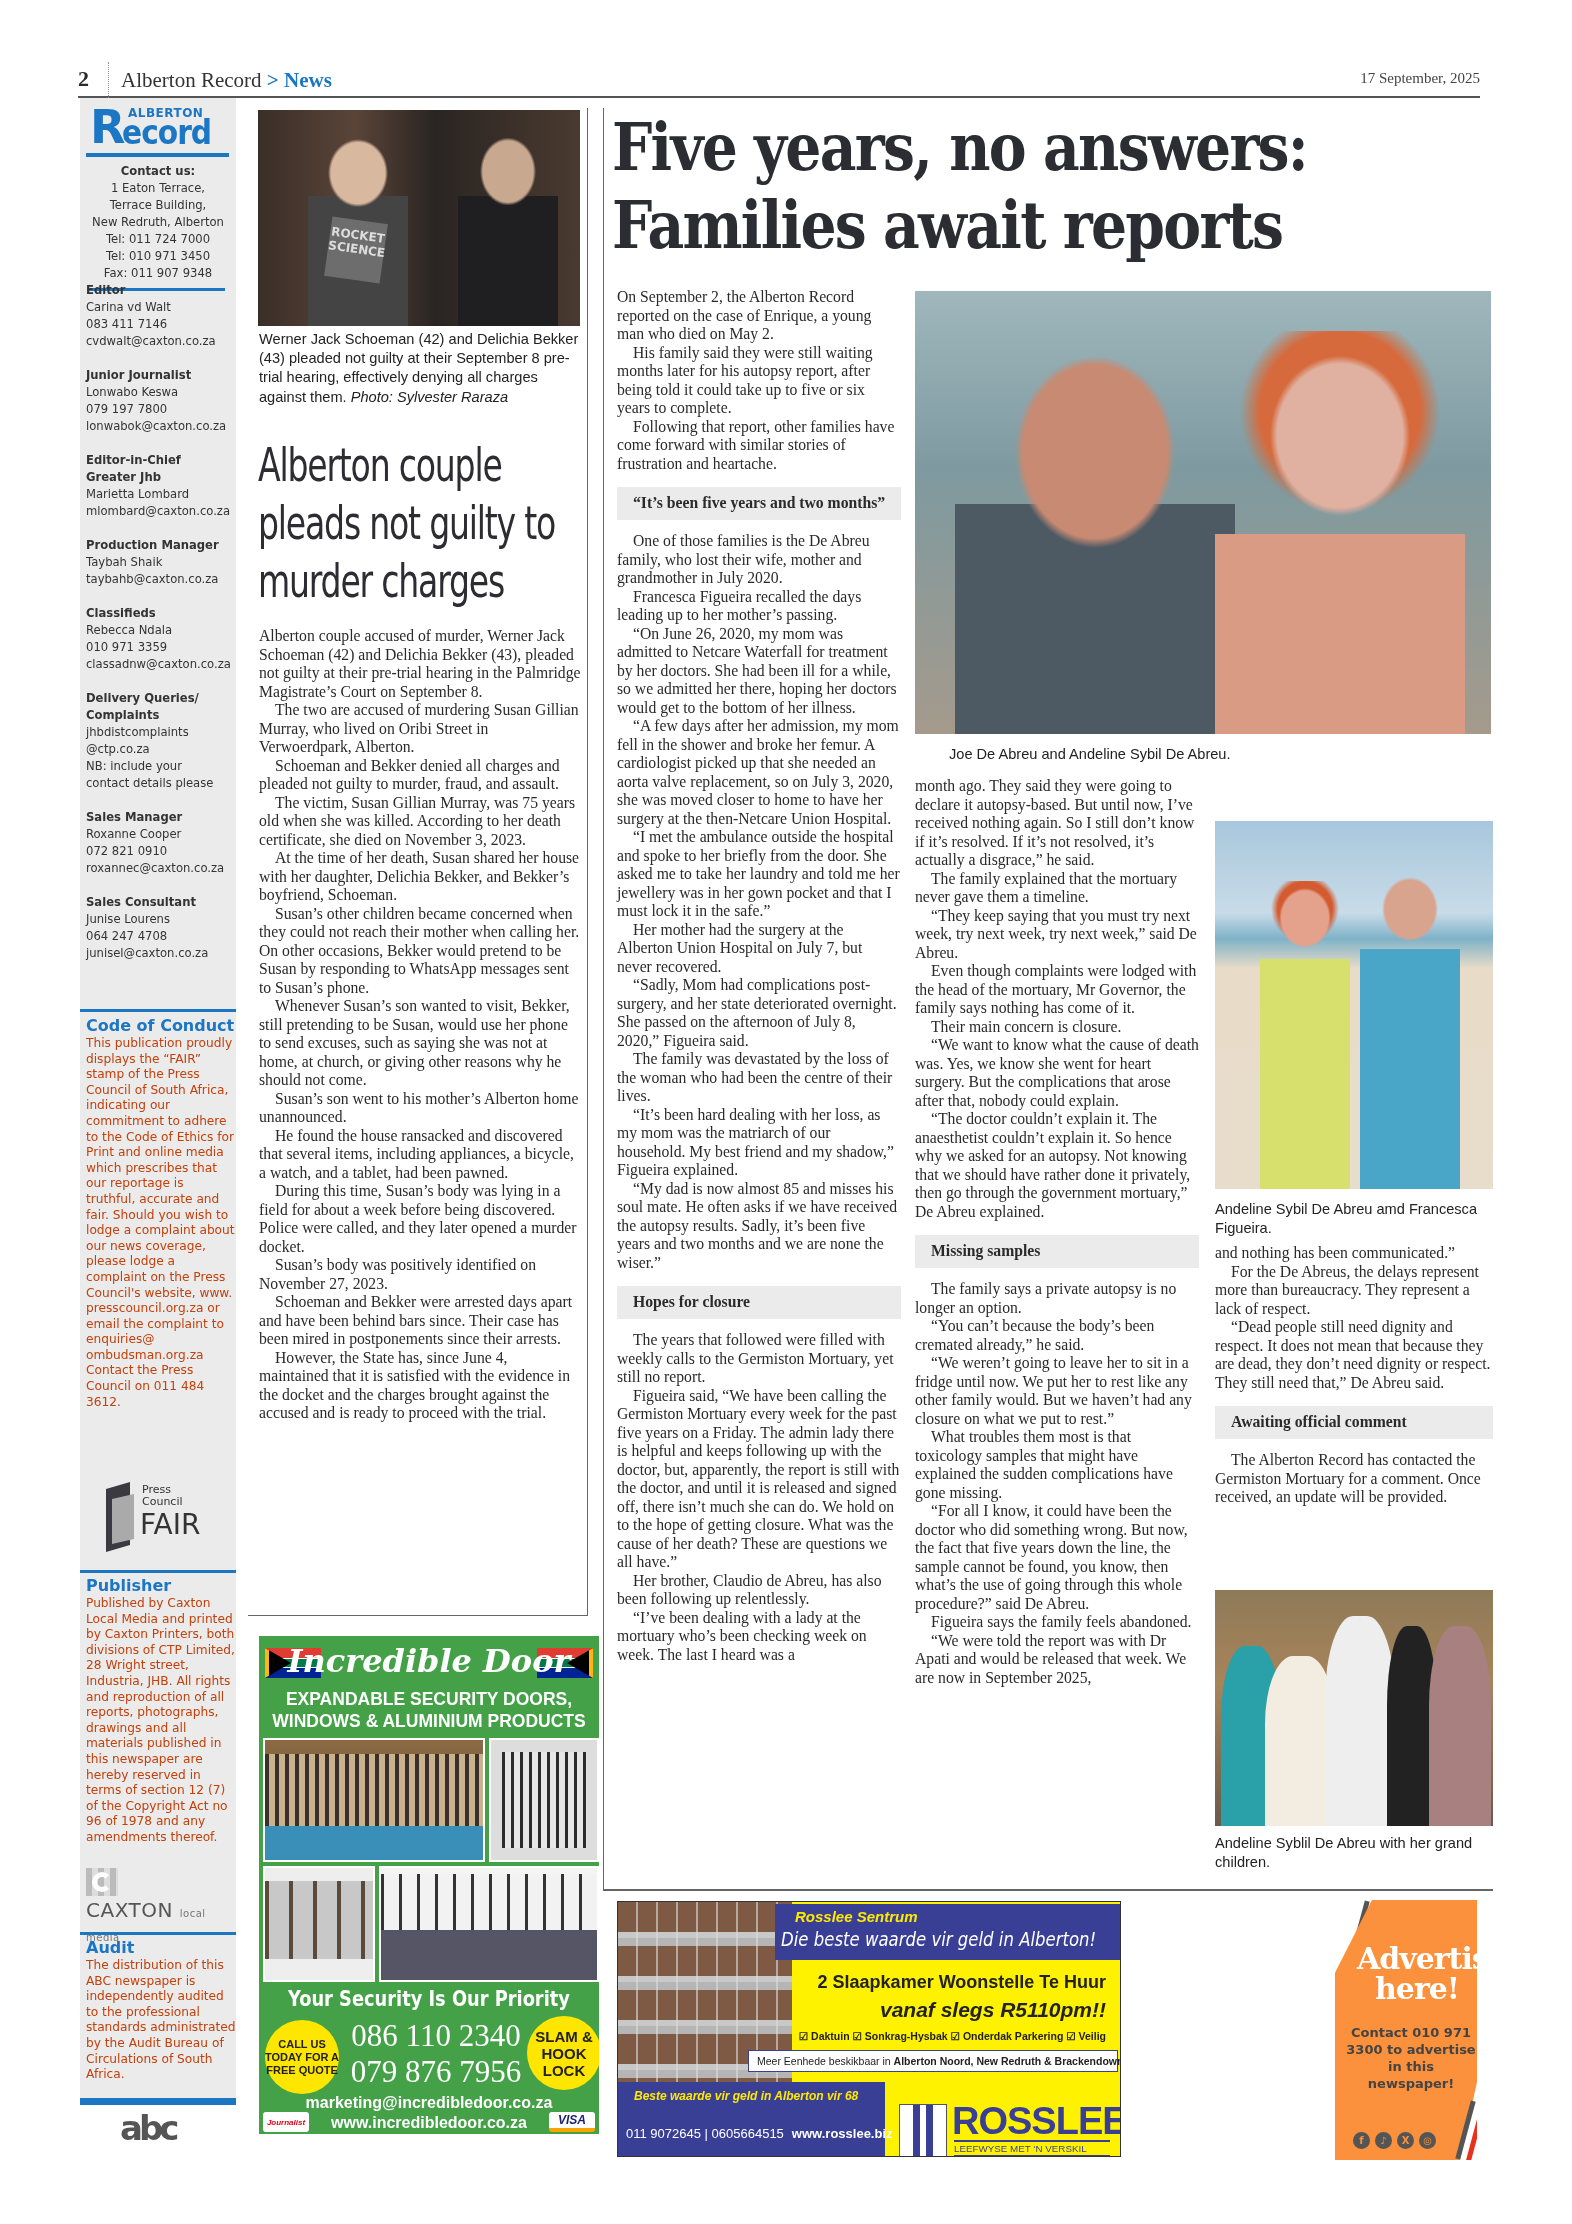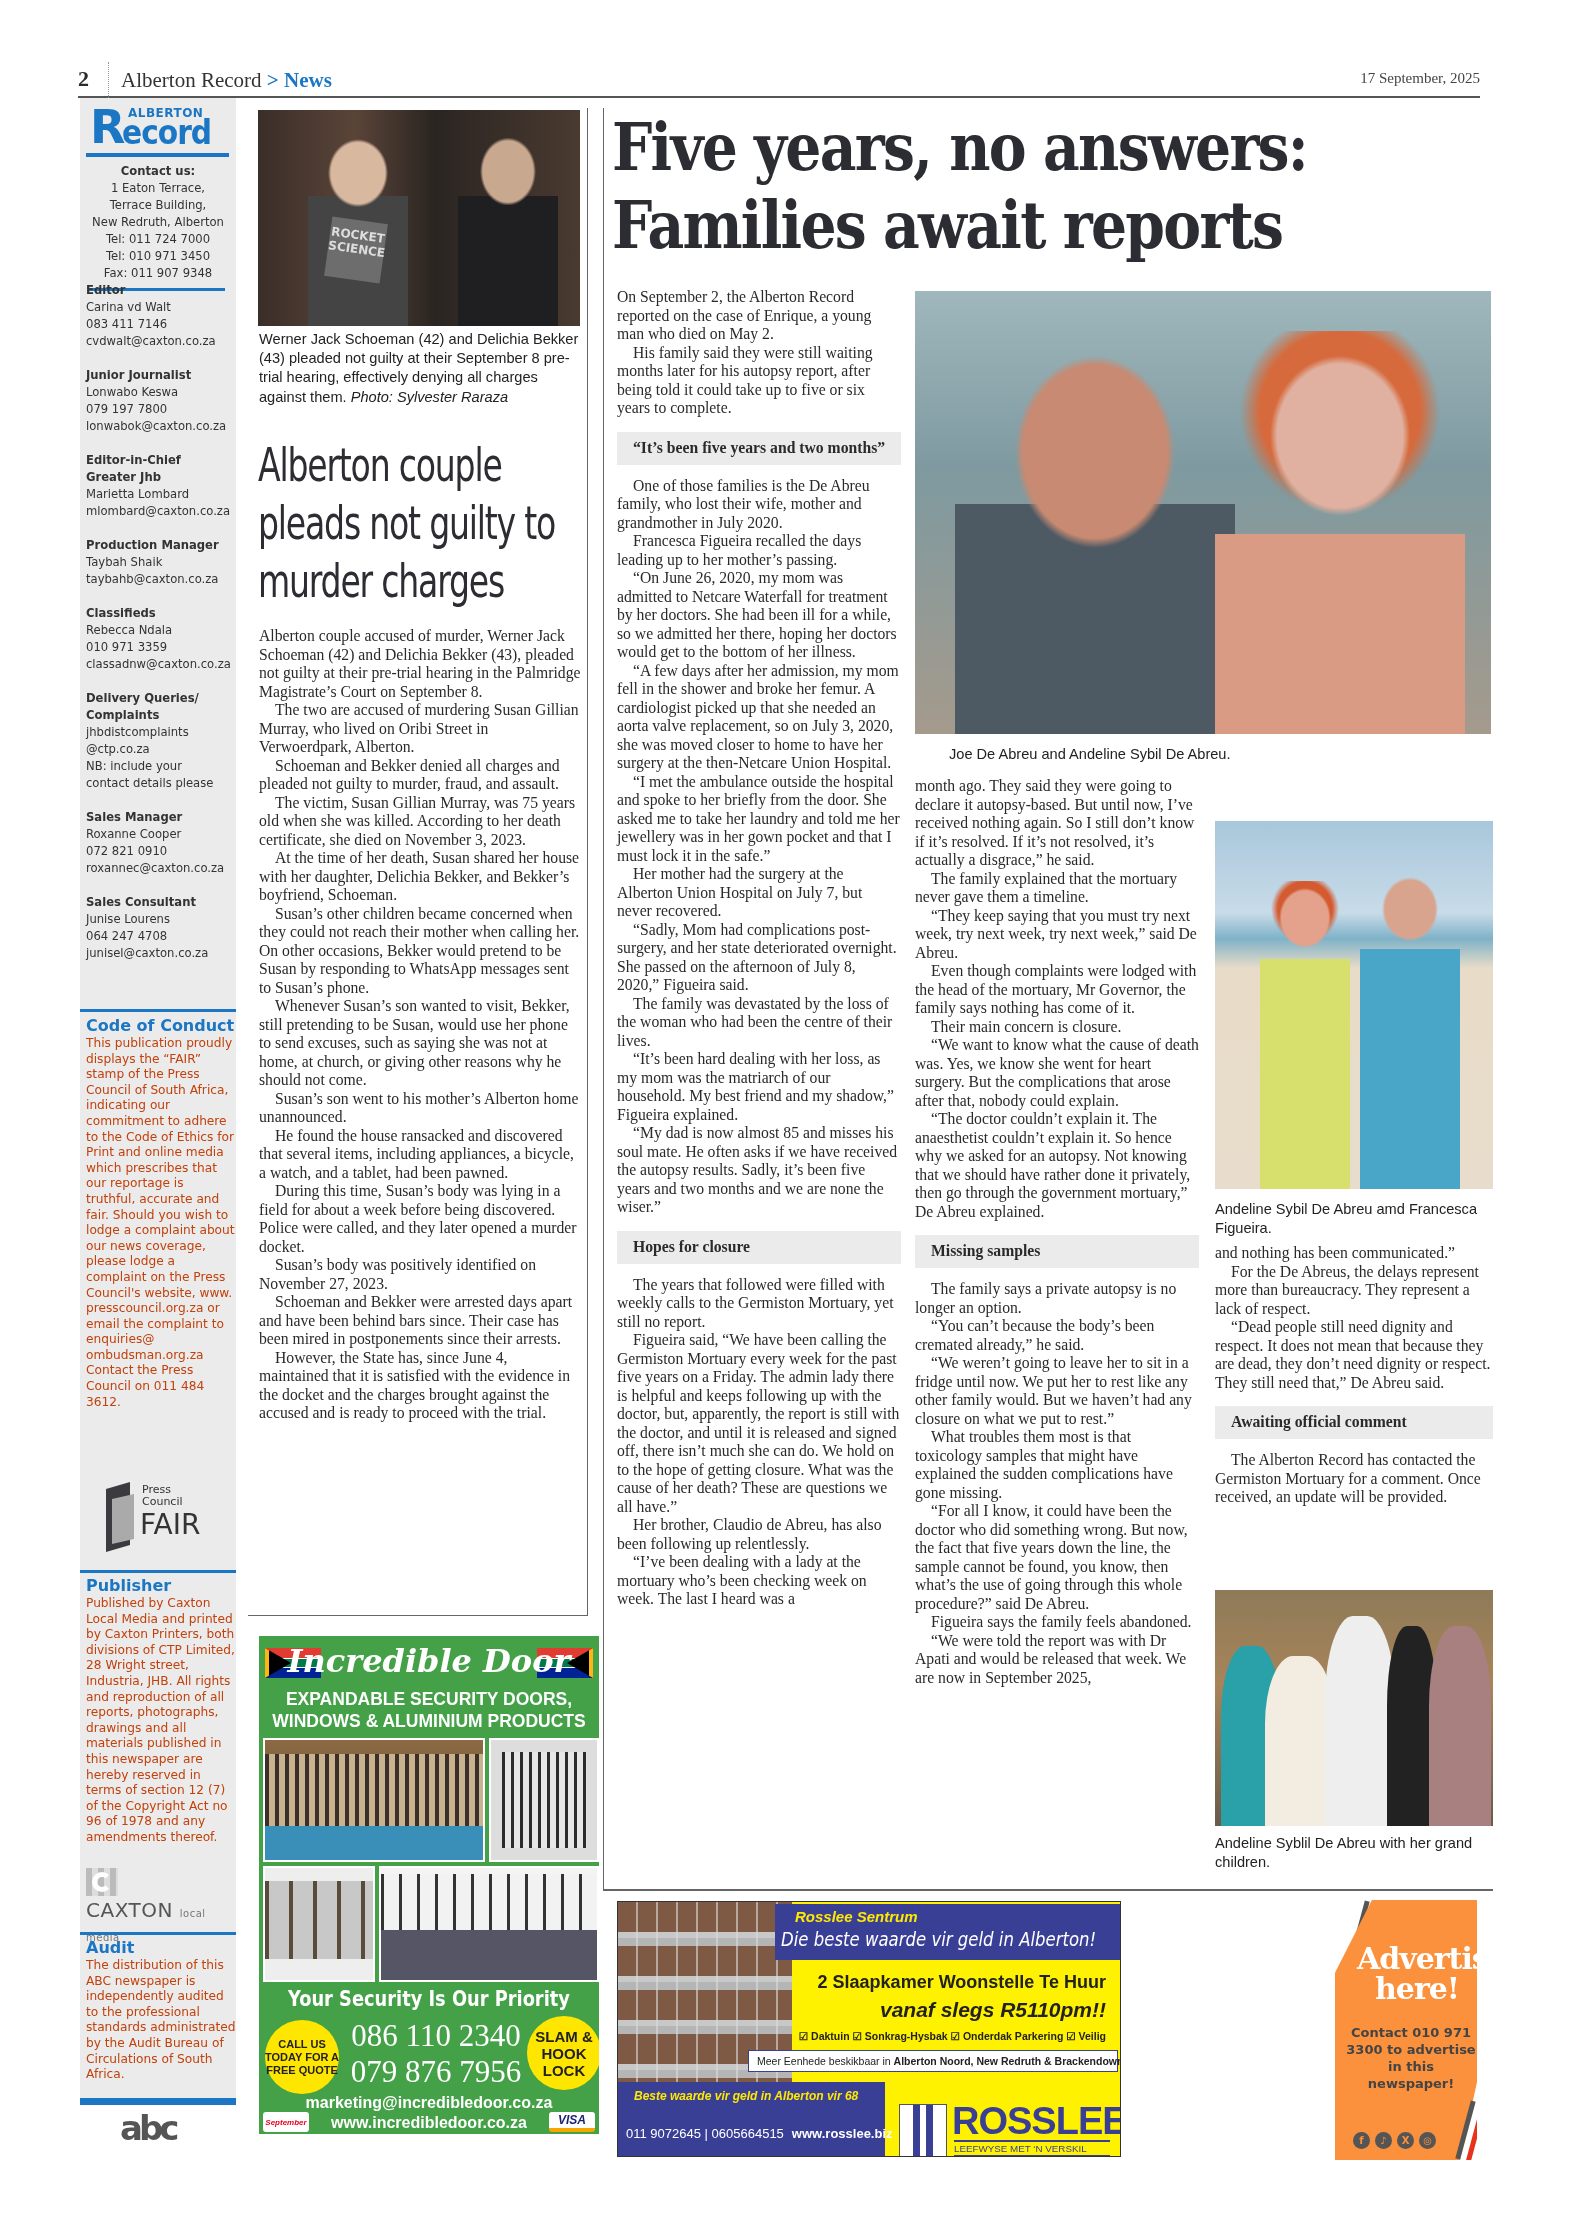--- a/index.html
+++ b/index.html
@@ -270,20 +270,21 @@
 
 <div class="main-box"></div>
 <div class="headline">
   <div>Five years, no answers:</div>
   <div>Families await reports</div>
 </div>
 
 <div class="body-text col1">
   <p class="noindent">On September 2, the Alberton Record reported on the case of Enrique, a young man who died on May 2.</p>
   <p>His family said they were still waiting months later for his autopsy report, after being told it could take up to five or six years to complete.</p>
+  <p>Following that report, other families have come forward with similar stories of frustration and heartache.</p>
   <div class="subhead">“It’s been five years and two months”</div>
   <p>One of those families is the De Abreu family, who lost their wife, mother and grandmother in July 2020.</p>
   <p>Francesca Figueira recalled the days leading up to her mother’s passing.</p>
   <p>“On June 26, 2020, my mom was admitted to Netcare Waterfall for treatment by her doctors. She had been ill for a while, so we admitted her there, hoping her doctors would get to the bottom of her illness.</p>
   <p>“A few days after her admission, my mom fell in the shower and broke her femur. A cardiologist picked up that she needed an aorta valve replacement, so on July 3, 2020, she was moved closer to home to have her surgery at the then-Netcare Union Hospital.</p>
   <p>“I met the ambulance outside the hospital and spoke to her briefly from the door. She asked me to take her laundry and told me her jewellery was in her gown pocket and that I must lock it in the safe.”</p>
   <p>Her mother had the surgery at the Alberton Union Hospital on July 7, but never recovered.</p>
   <p>“Sadly, Mom had complications post-surgery, and her state deteriorated overnight. She passed on the afternoon of July 8, 2020,” Figueira said.</p>
   <p>The family was devastated by the loss of the woman who had been the centre of their lives.</p>
   <p>“It’s been hard dealing with her loss, as my mom was the matriarch of our household. My best friend and my shadow,” Figueira explained.</p>
@@ -355,21 +356,21 @@
   <div class="door-img a"></div>
   <div class="door-img b"></div>
   <div class="door-img c"></div>
   <div class="door-img d"></div>
   <div class="ad-door-tag">Your Security Is Our Priority</div>
   <div class="yellow-badge badge-left">CALL US TODAY FOR A FREE QUOTE</div>
   <div class="yellow-badge badge-right">SLAM &amp; HOOK LOCK</div>
   <div class="phone-big" style="top:382px;">086 110 2340</div>
   <div class="phone-big" style="top:418px;">079 876 7956</div>
   <div class="ad-door-email">marketing@incredibledoor.co.za</div>
-  <div class="card mc">September</div>
+  <div class="card mc">Journalist</div>
   <div class="ad-door-web">www.incredibledoor.co.za</div>
   <div class="card visa">VISA</div>
 </div>
 
 <div class="ad-rosslee">
   <div class="ross-photo"></div>
   <div class="ross-top">
     <div class="ross-sentrum">Rosslee Sentrum</div>
     <div class="ross-slogan">Die beste waarde vir geld in Alberton!</div>
   </div>

